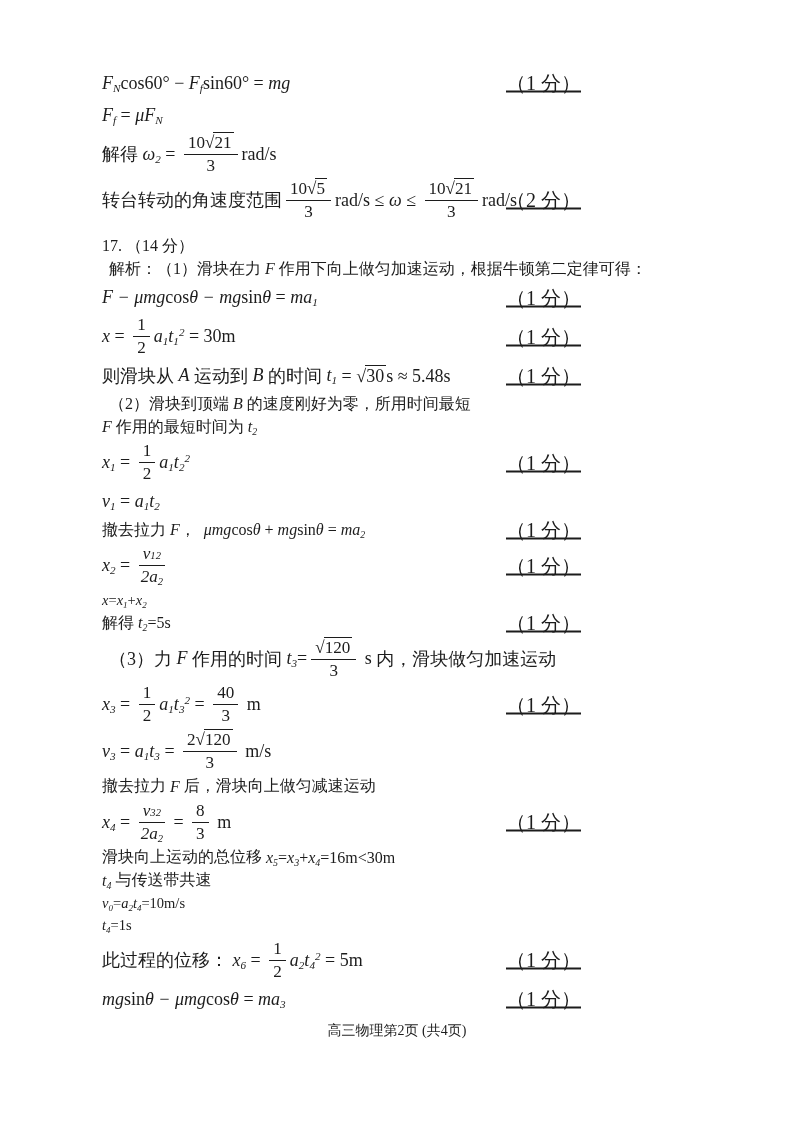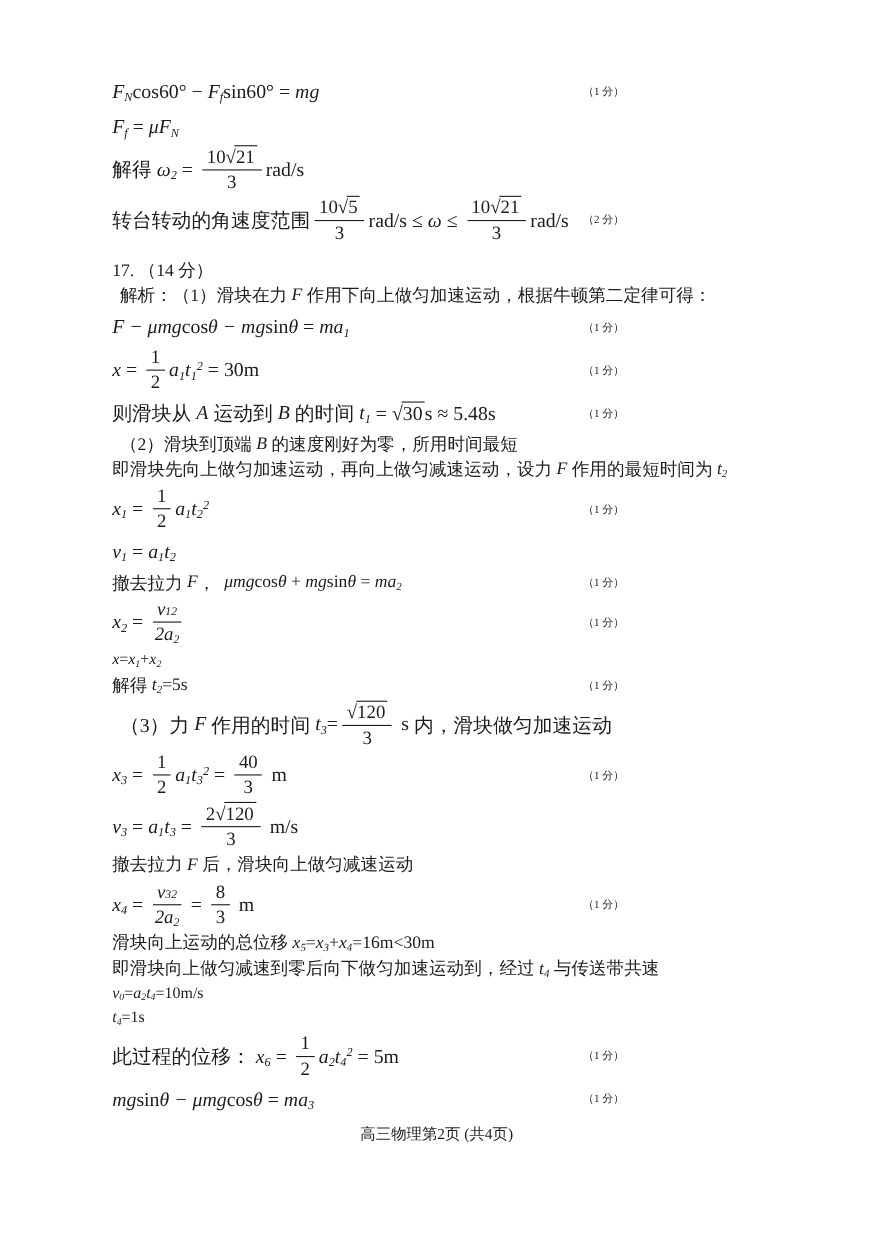--- a/index.html
+++ b/index.html
@@ -28,22 +28,22 @@
     display:inline-flex;flex-direction:column;align-items:center;
     vertical-align:middle;margin:0 4px;font-size:0.95em;line-height:1.18;
     text-align:center;
   }
   .frac.it{font-style:italic;}
   .frac .num{border-bottom:1.4px solid currentColor;padding:0 4px 1px;display:inline-flex;align-items:baseline;}
   .frac .den{padding-top:1px;}
   .rt{display:inline-flex;align-items:baseline;}
   .rb{border-top:1.4px solid currentColor;padding:0 2px 0 1px;margin-left:-1px;}
   .score{
-    position:absolute;left:428px;top:50%;transform:translateY(-50%);
-    white-space:nowrap;font-size:10px;font-style:normal;
+    position:absolute;left:404px;top:50%;transform:translateY(-50%);
+    white-space:nowrap;font-size:20px;font-style:normal;text-decoration:underline;
   }
   .footer{text-align:center;font-size:14px;margin-top:8px;width:794px;}
 </style>
 </head>
 <body>
 
 <div class="page">
   <div class="doc">
       <div class="line fm">
         <span class="content">
@@ -131,21 +131,20 @@
       </div>
       <div class="line cn indent">
         <span class="content">
           <span class="cns">（2）滑块到顶端 </span>
           <span class="mi">B</span>
           <span class="cns"> 的速度刚好为零，所用时间最短</span>
         </span>
       </div>
       <div class="line cn">
         <span class="content">
-          <span class="cns">即滑块先向上做匀加速运动，再向上做匀减速运动，设力 </span>
           <span class="mi">F</span>
           <span class="cns"> 作用的最短时间为 </span>
           <span class="mi">t<sub>2</sub></span>
         </span>
       </div>
       <div class="line disp">
         <span class="content">
           <span class="mi">x<sub>1</sub></span>
           <span class="rm"> = </span>
           <span class="frac"><span class="num">1</span><span class="den">2</span></span>
@@ -260,21 +259,20 @@
           <span class="mi">x<sub>5</sub></span>
           <span class="rm">=</span>
           <span class="mi">x<sub>3</sub></span>
           <span class="rm">+</span>
           <span class="mi">x<sub>4</sub></span>
           <span class="rm">=16m&lt;30m</span>
         </span>
       </div>
       <div class="line cn">
         <span class="content">
-          <span class="cns">即滑块向上做匀减速到零后向下做匀加速运动到，经过 </span>
           <span class="mi">t<sub>4</sub></span>
           <span class="cns"> 与传送带共速</span>
         </span>
       </div>
       <div class="line sm">
         <span class="content">
           <span class="mi">v<sub>0</sub></span>
           <span class="rm">=</span>
           <span class="mi">a<sub>2</sub>t<sub>4</sub></span>
           <span class="rm">=10m/s</span>

